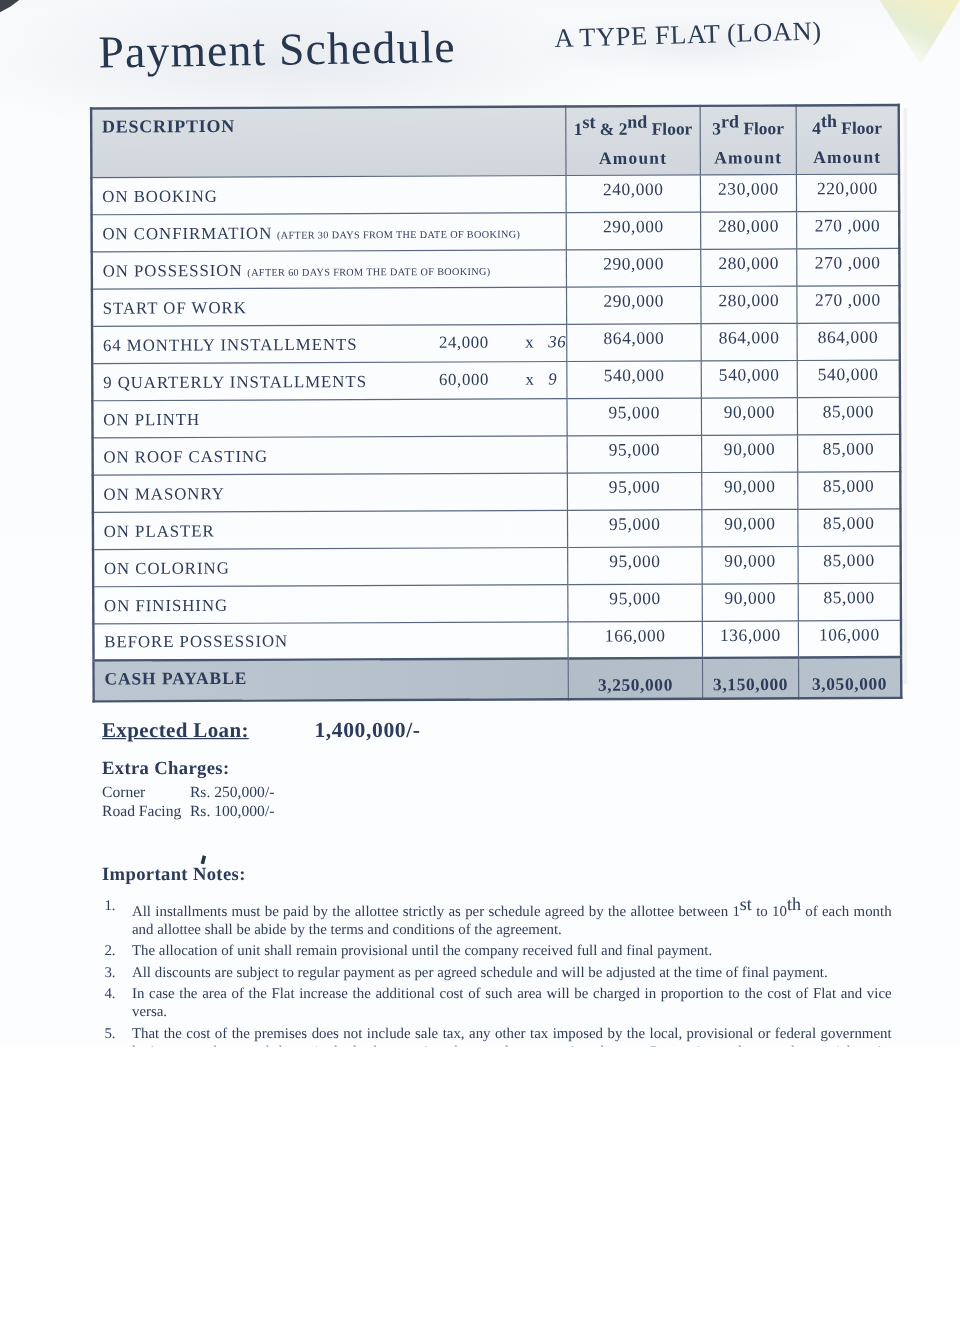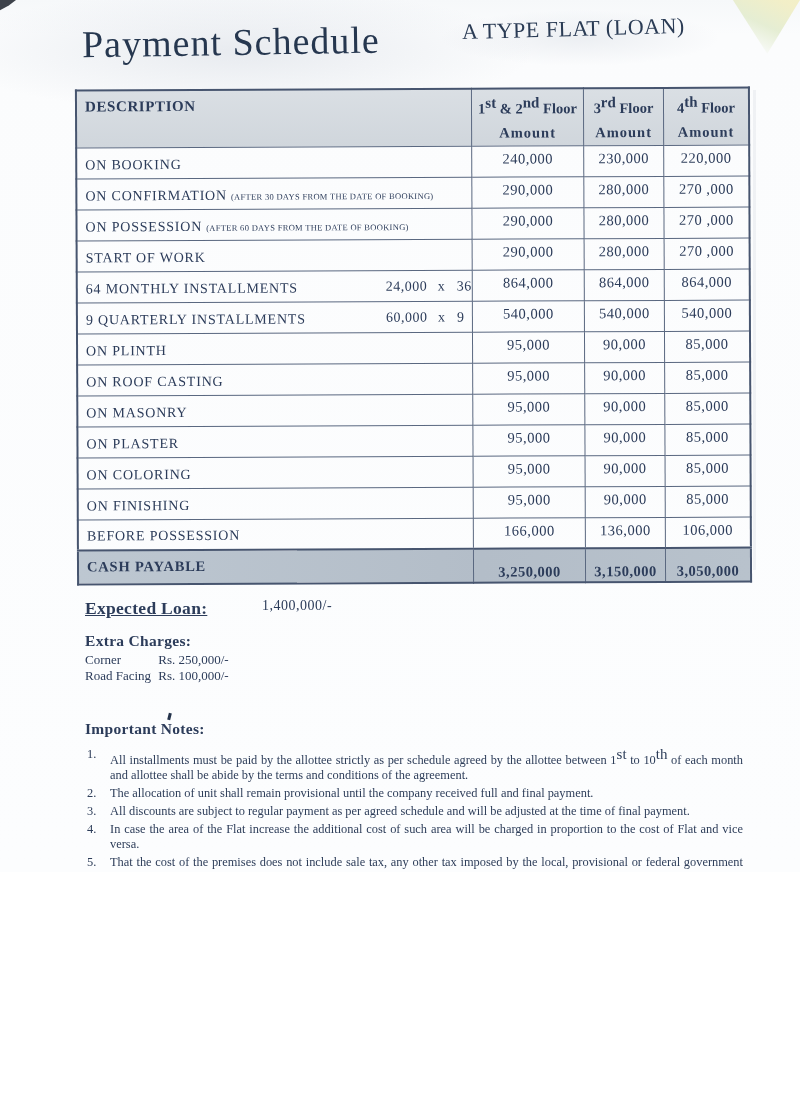--- a/index.html
+++ b/index.html
@@ -61,36 +61,36 @@
 
   tr.data-row { height:31px; }
   td.desc {
     position:relative; text-align:left; vertical-align:bottom;
     padding:0 0 5px 8px; font-size:14px; letter-spacing:.8px; white-space:nowrap;
   }
   td.desc .dnote { font-size:8.5px; letter-spacing:.3px; margin-left:4px; }
   td.desc .unit, td.desc .xmark, td.desc .qty {
     position:absolute; top:50%; transform:translateY(-46%); font-size:14px; letter-spacing:.5px;
   }
-  td.desc .unit { left:308px; }
+  td.desc .unit { left:288px; }
   td.desc .xmark { left:360px; }
-  td.desc .qty { left:379px; }
+  td.desc .qty { left:379px;font-style:italic; }
   td.num {
     text-align:center; vertical-align:top; padding-top:4px;
     font-size:14.5px; letter-spacing:.5px;
   }
   tr.total-row { height:34px; background:linear-gradient(90deg,#bdc7d1 0%, #b3bdc8 60%, #b8c2cc 100%); }
   tr.total-row td.desc { font-weight:bold; font-size:14.5px; vertical-align:middle; padding-bottom:2px; }
   tr.total-row td.num { font-weight:bold; vertical-align:middle; padding-top:12px; }
   tr.total-row td { border-top:2px solid #47556f; }
 
   
   .loan-row { position:absolute; left:85px; top:598px; display:flex; }
   .loan-label { font-weight:bold; font-size:17.5px; width:177px; letter-spacing:.3px;text-decoration:underline; }
-  .loan-value { font-weight:normal; font-size:14px; letter-spacing:.5px; }
+  .loan-value { font-weight:bold; font-size:18px; letter-spacing:.5px; }
 
   
   .extra { position:absolute; left:85px; top:632px; }
   .extra-heading { font-weight:bold; font-size:15.5px; letter-spacing:.3px; margin-bottom:2px; }
   .charge-row { font-size:13px; line-height:16px; }
   .charge-label { display:inline-block; width:70px; }
 
   
   .notes { position:absolute; left:85px; top:720px; width:658px; }
   .notes-heading { font-weight:bold; font-size:15.5px; letter-spacing:.3px; margin-bottom:9px; position:relative; }

